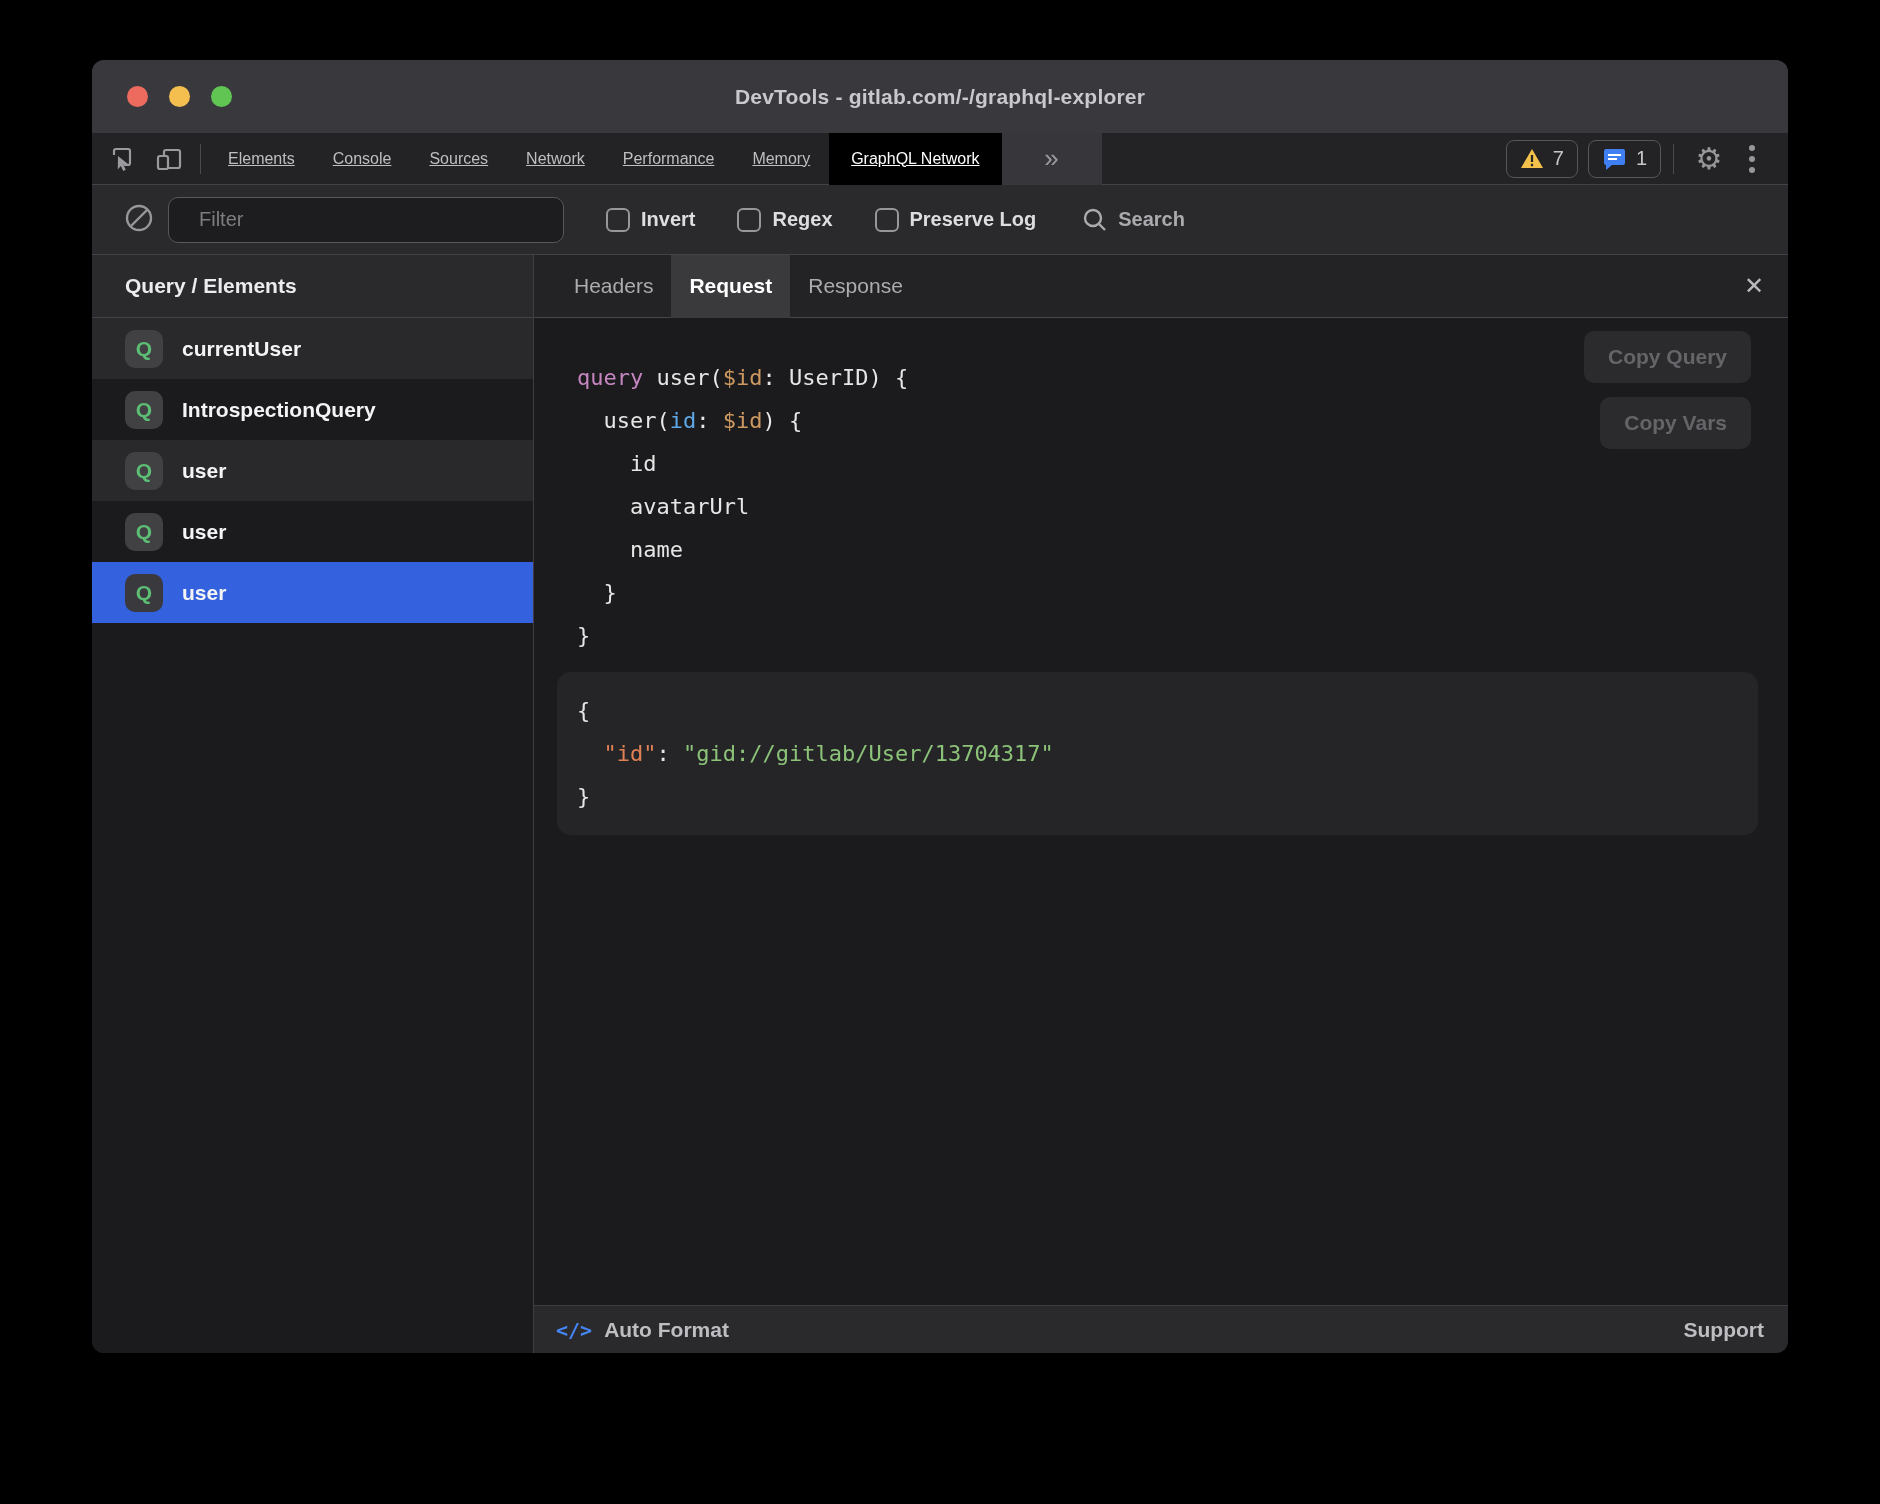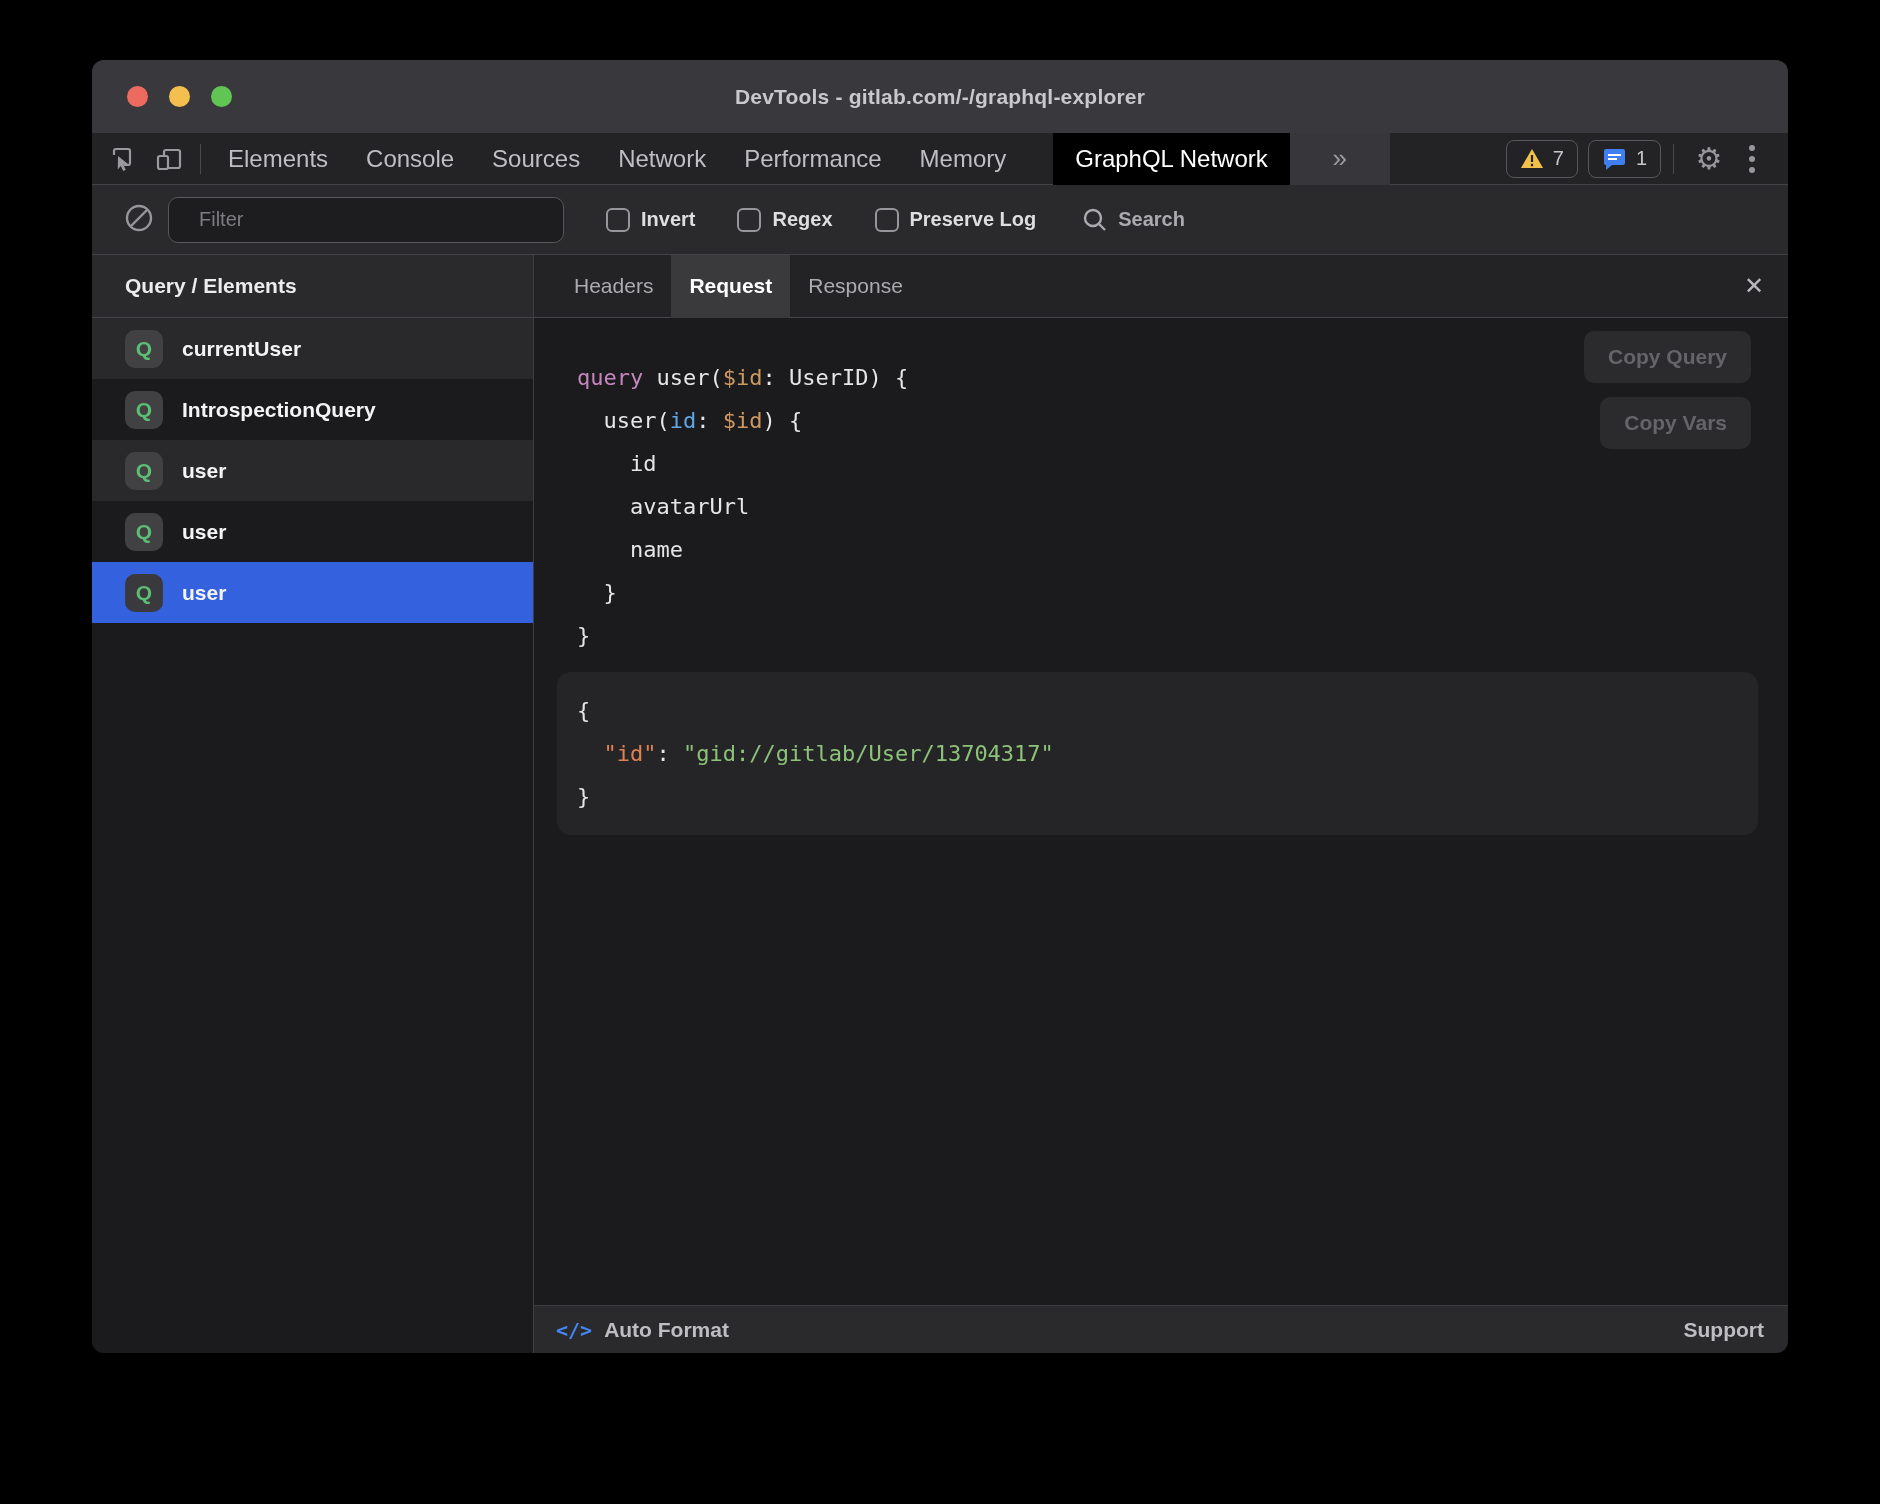--- a/index.html
+++ b/index.html
@@ -18,22 +18,22 @@
   .light.red{ background:#EC6A5E; } .light.yellow{ background:#F4BF4F; } .light.green{ background:#61C554; }
   .title-text { color:#C9C9CD; font-size:21px; font-weight:bold; letter-spacing:.2px; }
 
   
   .tabbar { height:52px; background:#232326; border-bottom:1px solid #434347;
             display:flex; align-items:center; flex:0 0 auto; }
   .tb-icon { width:46px; height:52px; display:flex; align-items:center; justify-content:center; }
   .tb-icon svg { display:block; }
   .vdiv { width:1px; height:30px; background:#4A4A4E; margin:0 8px; flex:0 0 auto; }
   .main-tab { height:52px; display:flex; align-items:center; padding:0 19px;
-              color:#BFBFC3; font-size:24px; white-space:nowrap; cursor:default; }
-  .main-tab.active { background:#000; color:#FFF; padding:0 22px;margin-left:28px; }
+              color:#BFBFC3; font-size:16px; white-space:nowrap; cursor:default;text-decoration:underline; }
+  .main-tab.active { background:#000; color:#FFF; padding:0 22px; }
   .overflow-btn { height:52px; width:100px; background:#37373B; color:#9A9AA0;
                   display:flex; align-items:center; justify-content:center; font-size:26px; }
   .tb-right { margin-left:auto; display:flex; align-items:center; padding-right:16px; }
   .badge-box { height:38px; border:1.5px solid #56565B; border-radius:8px;
                display:flex; align-items:center; gap:9px; padding:0 13px; margin-left:10px; }
   .badge-count { color:#C6C6CA; font-size:20px; }
   .gear { font-size:30px; color:#97979B; width:46px; text-align:center; }
   .dots { display:flex; flex-direction:column; gap:5px; width:40px; align-items:center; }
   .dots i { width:6px; height:6px; border-radius:50%; background:#97979B; }
 

